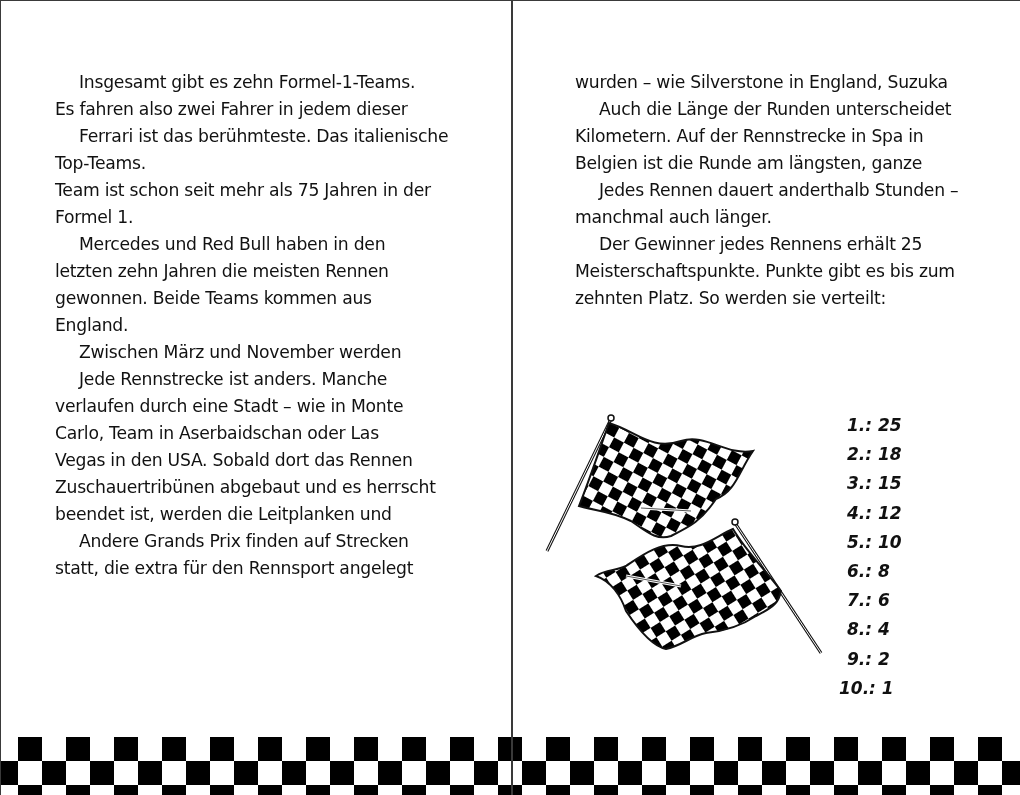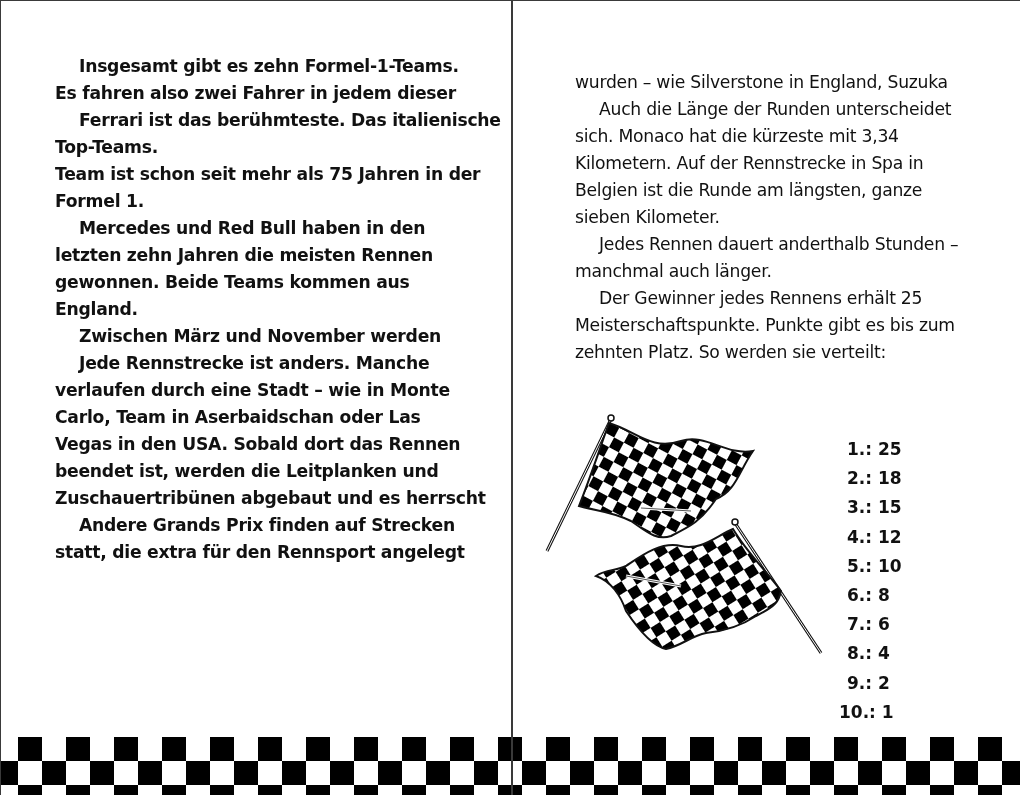--- a/index.html
+++ b/index.html
@@ -17,29 +17,29 @@
   .page-left { left: 0; width: 510px; }
   .page-right { left: 512px; width: 508px; }
   .text {
     position: absolute;
     font-family: "DejaVu Sans", sans-serif;
     font-size: 17.2px;
     line-height: 27px;
     color: #111;
     letter-spacing: -0.25px;
   }
-  .text-left { left: 54px; top: 52px; width: 420px; font-weight: bold; }
+  .text-left { left: 54px; top: 68px; width: 420px; }
   .text-right { left: 62px; top: 68px; width: 420px; }
   .line { display: block; white-space: nowrap; }
   .line.indent { padding-left: 24px; }
 
   .points {
     position: absolute; left: 334px; top: 410px; width: 80px;
-    font-family: "DejaVu Sans", sans-serif; font-weight: bold; 
-    font-size: 17px; line-height: 29.2px; color: #111; margin-top: 24px;
+    font-family: "DejaVu Sans", sans-serif; font-weight: bold; font-style: italic;
+    font-size: 17px; line-height: 29.2px; color: #111;
   }
   .points .row { display: block; white-space: nowrap; }
   .points .row.wide { margin-left: -8px; }
 
   .flags { position: absolute; left: 28px; top: 410px; width: 290px; height: 250px; }
 
   .checker {
     position: absolute; left: 0; width: 1020px; height: 24px;
     background-size: 48px 24px;
   }
@@ -65,37 +65,35 @@
       <span class="line">Formel 1.</span>
       <span class="line indent">Mercedes und Red Bull haben in den</span>
       <span class="line">letzten zehn Jahren die meisten Rennen</span>
       <span class="line">gewonnen. Beide Teams kommen aus</span>
       <span class="line">England.</span>
       <span class="line indent">Zwischen März und November werden</span>
       <span class="line indent">Jede Rennstrecke ist anders. Manche</span>
       <span class="line">verlaufen durch eine Stadt – wie in Monte</span>
       <span class="line">Carlo, Team in Aserbaidschan oder Las</span>
       <span class="line">Vegas in den USA. Sobald dort das Rennen</span>
+      <span class="line">Zuschauertribünen abgebaut und es herrscht</span>
       <span class="line">beendet ist, werden die Leitplanken und</span>
-      <span class="line">Zuschauertribünen abgebaut und es herrscht</span>
       <span class="line indent">Andere Grands Prix finden auf Strecken</span>
       <span class="line">statt, die extra für den Rennsport angelegt</span>
     </div>
   </div>
 
   <div class="divider"></div>
 
   <div class="page page-right">
     <div class="text text-right">
       <span class="line">wurden – wie Silverstone in England, Suzuka</span>
       <span class="line indent">Auch die Länge der Runden unterscheidet</span>
-      <span class="line">sich. Monaco hat die kürzeste mit 3,34</span>
       <span class="line">Kilometern. Auf der Rennstrecke in Spa in</span>
       <span class="line">Belgien ist die Runde am längsten, ganze</span>
-      <span class="line">sieben Kilometer.</span>
       <span class="line indent">Jedes Rennen dauert anderthalb Stunden –</span>
       <span class="line">manchmal auch länger.</span>
       <span class="line indent">Der Gewinner jedes Rennens erhält 25</span>
       <span class="line">Meisterschaftspunkte. Punkte gibt es bis zum</span>
       <span class="line">zehnten Platz. So werden sie verteilt:</span>
     </div>
 
     <div class="flags">
       <svg width="290" height="250" viewBox="0 0 290 250" xmlns="http://www.w3.org/2000/svg">
         <defs>

